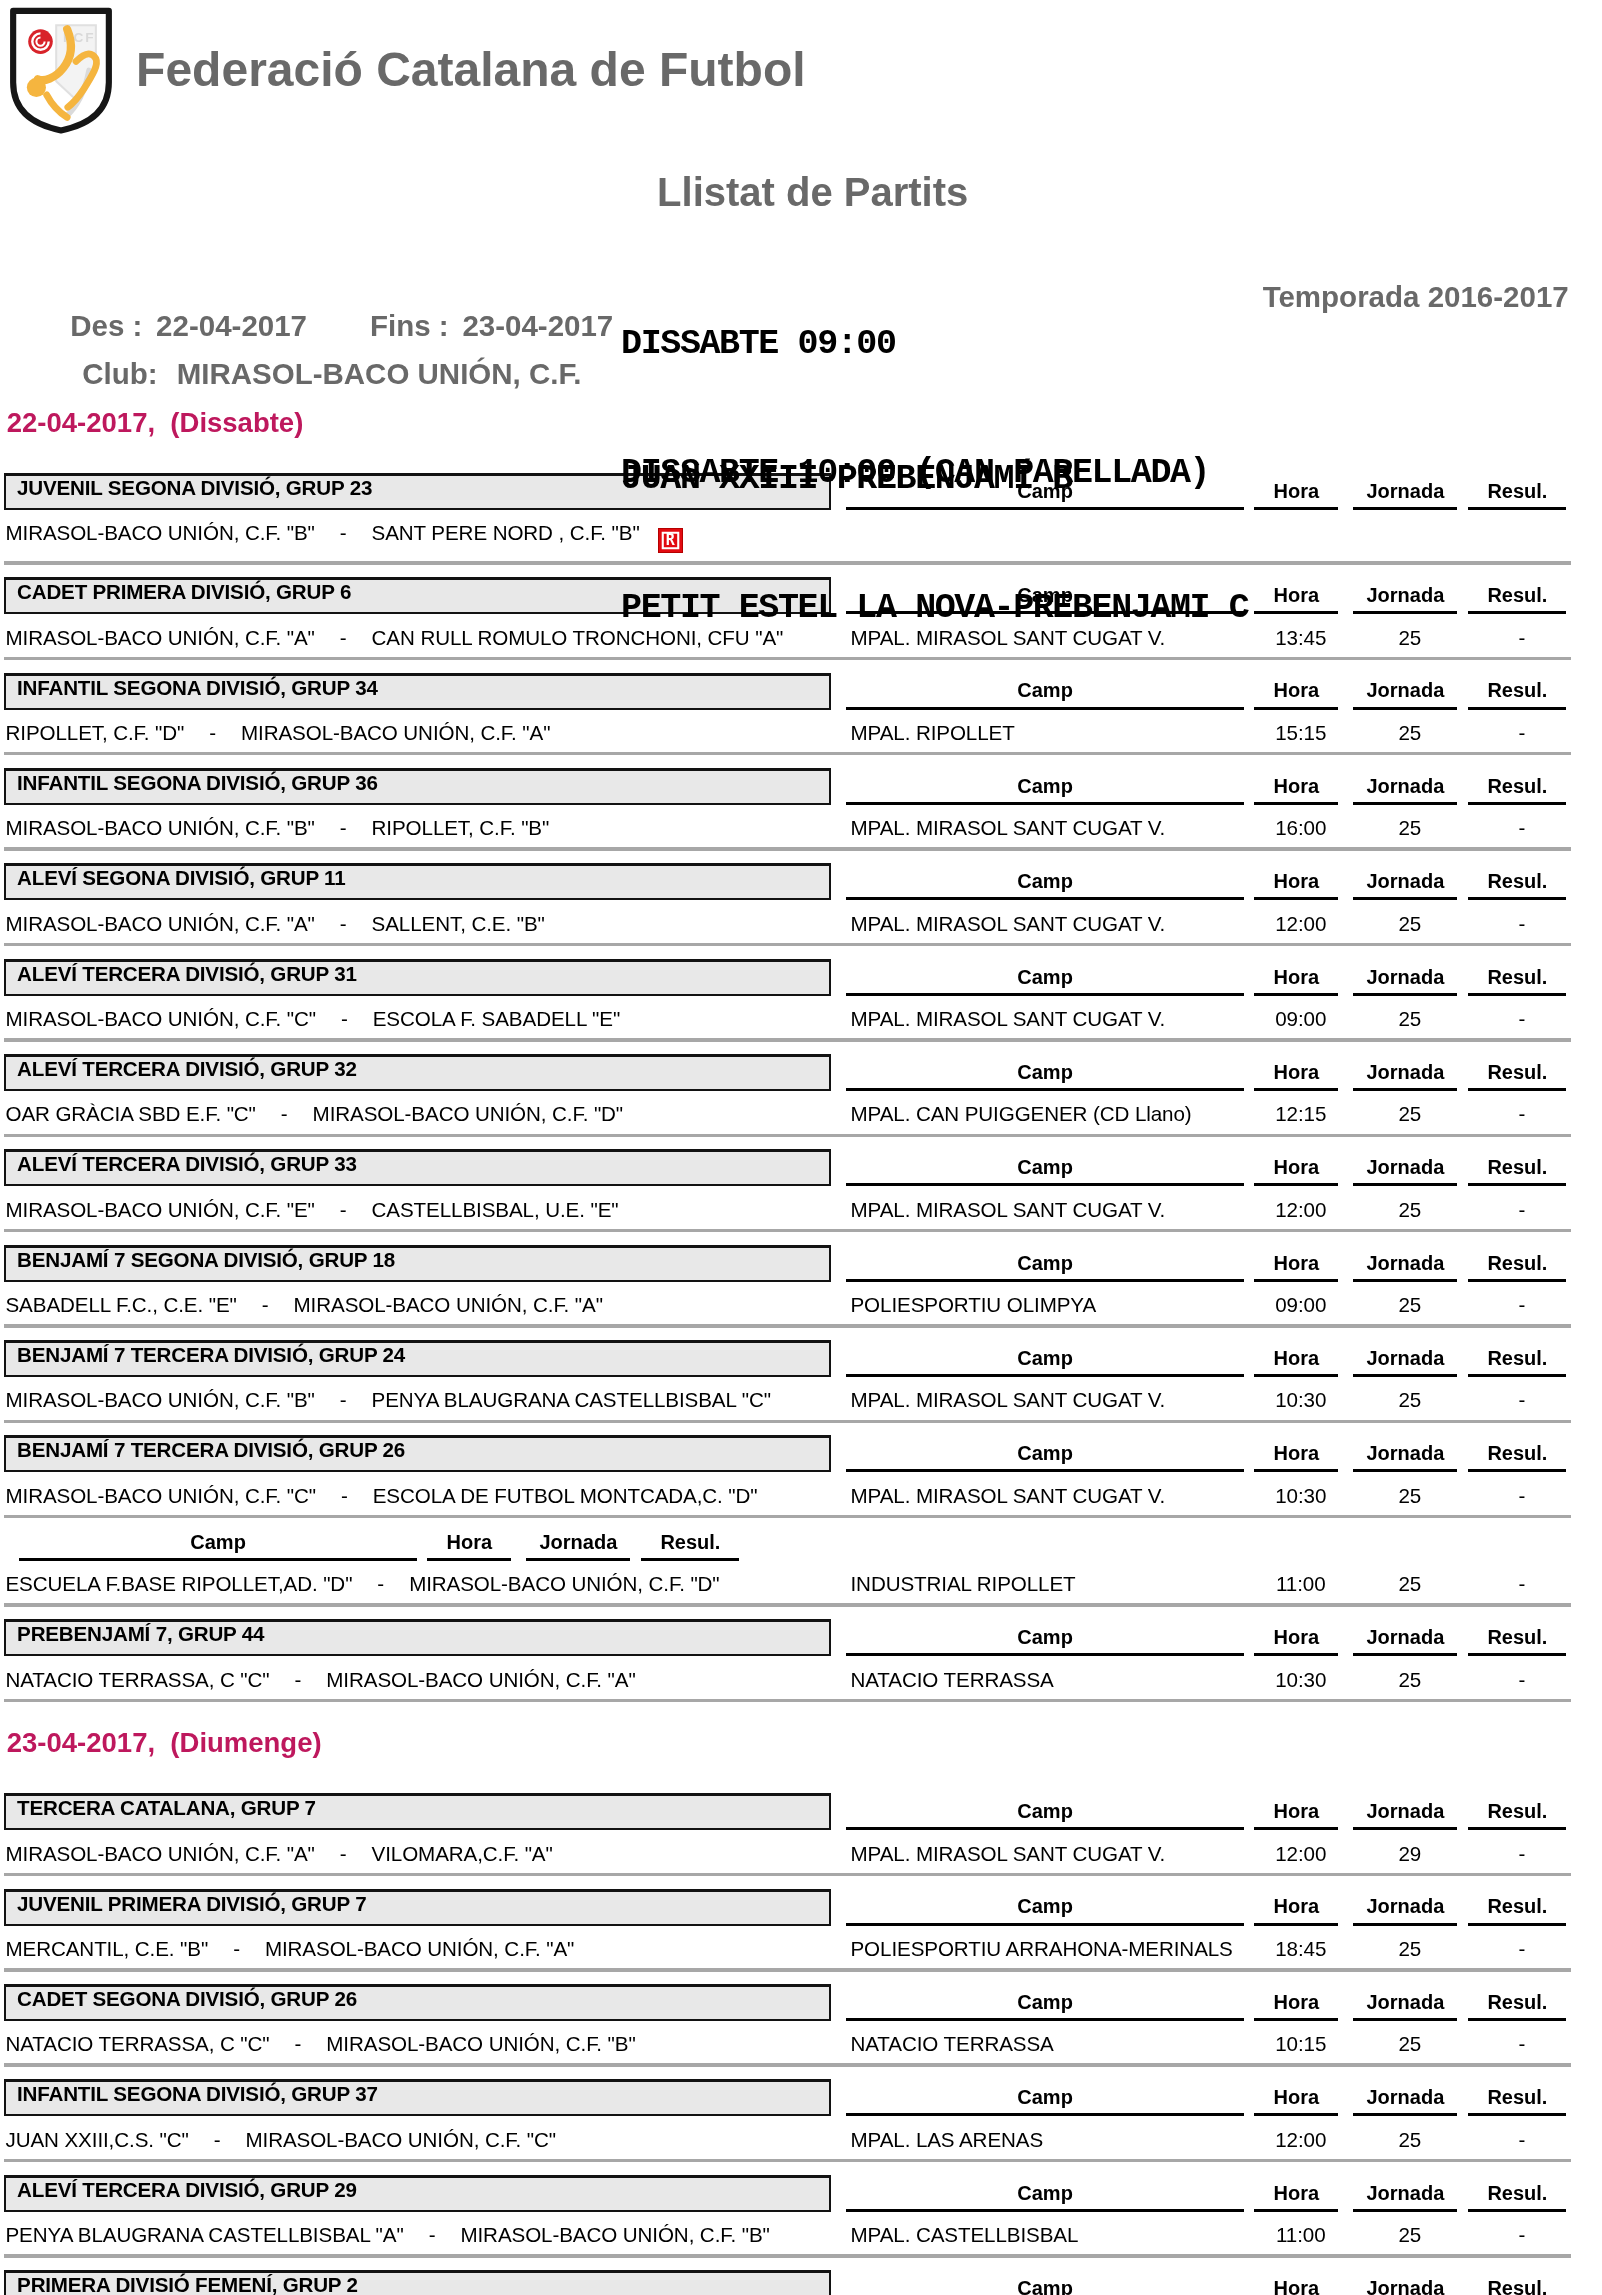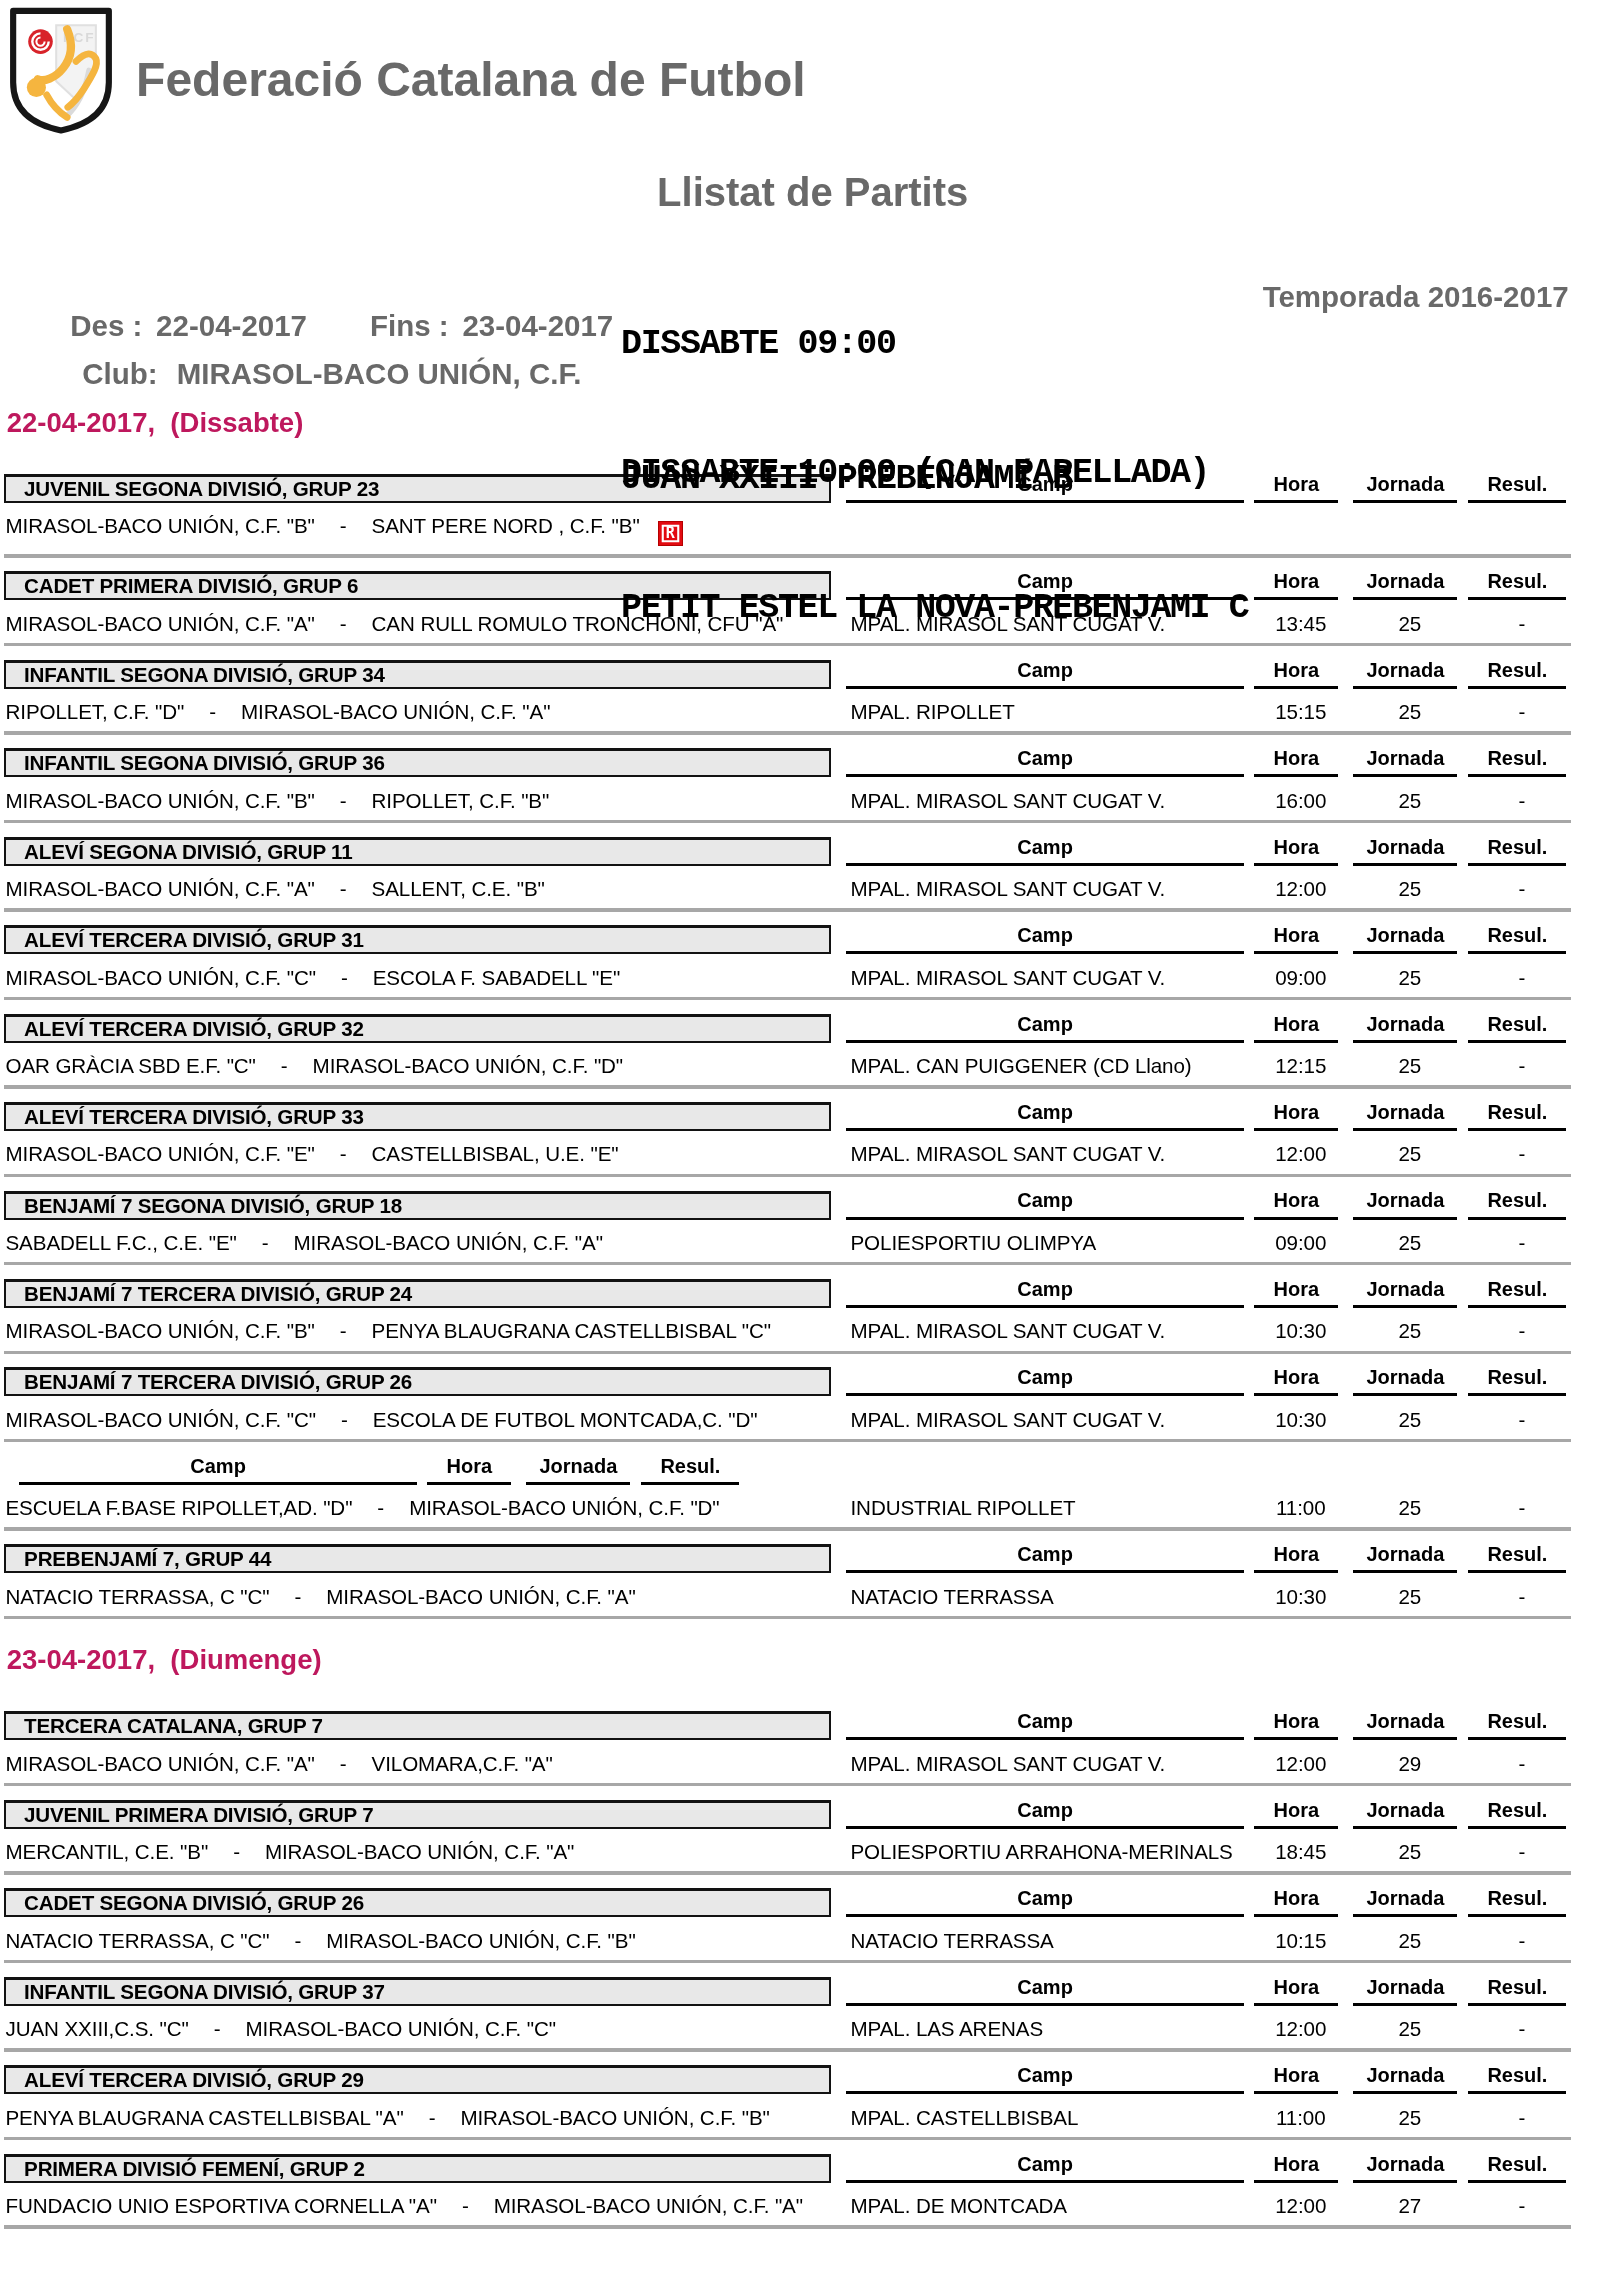--- a/index.html
+++ b/index.html
@@ -2,40 +2,40 @@
 <html style="font-size:11px"><head>
 <meta charset="utf-8">
 <style>
   html,body{margin:0;padding:0;background:#fff;}
   body{width:1603px;min-height:2295px;font-family:"Liberation Sans",sans-serif;color:#111;}
   .page{padding:0 13.7px 20.6px 4.1px;position:relative;}
 
   
   .doc-header{position:relative;height:407px;}
   .logo{position:absolute;left:2.7px;top:6.9px;width:108px;height:128px;}
-  .org-name{position:absolute;left:132px;top:52px;font-size:48px;font-weight:bold;color:#696969;letter-spacing:0px;white-space:pre;}
+  .org-name{position:absolute;left:132px;top:42px;font-size:48px;font-weight:bold;color:#696969;letter-spacing:0px;white-space:pre;}
   .page-title{position:absolute;left:16px;width:100%;top:170px;text-align:center;font-size:40px;font-weight:bold;color:#696969;}
   .notice{position:absolute;left:617px;font-family:"Liberation Mono",monospace;font-weight:bold;font-size:35px;line-height:45px;letter-spacing:-1.4px;color:#000;white-space:pre;}
   .notice-1{top:232px;}
   .notice-2{top:361px;}
   .range-line{position:absolute;left:17px;top:275px;font-size:29.5px;font-weight:bold;color:#696969;white-space:pre;text-align:right;}
   .range-line .lbl{margin-right:13.7px;}
   .range-line .val1{margin-right:63px;}
   .club-line{position:absolute;left:17px;top:323px;font-size:29.5px;font-weight:bold;color:#696969;white-space:pre;}
   .club-line .lbl{margin-right:19px;margin-left:12px;}
   .season{position:absolute;right:20.6px;top:280px;font-size:29.5px;font-weight:bold;color:#696969;}
 
   
   .day-heading{font-size:27.5px;font-weight:bold;color:#be185d;margin:0 0 34px 2.7px;white-space:pre;}
   .day-block-2 .day-heading{margin-top:25px;}
 
   
   .match-section{margin-bottom:12.4px;}
   .sec-header{display:flex;align-items:flex-end;}
-  .league-bar{width:827px;height:29px;background:#e8e8e8;border:2.1px solid #121212;border-top-width:3.4px;box-sizing:border-box;display:flex;align-items:flex-start;padding-left:18px;}
+  .league-bar{width:827px;height:37px;background:#e8e8e8;border:2.1px solid #121212;border-top-width:3.4px;box-sizing:border-box;display:flex;align-items:flex-start;padding-left:11px;}
   .league-title{font-size:20.6px;font-weight:bold;letter-spacing:-0.2px;color:#000;}
   .colh{font-weight:bold;font-size:20px;text-align:center;border-bottom:3.4px solid #000;padding-bottom:4.1px;color:#000;}
   .w-camp{width:398px;margin-left:15px;}
   .w-hora{width:84px;margin-left:10.3px;}
   .w-jornada{width:104px;margin-left:15px;}
   .w-resul{width:98px;margin-left:11px;}
 
   .match-row{display:flex;margin-top:12.4px;font-size:20.6px;line-height:22px;color:#000;}
   .teams{width:843px;box-sizing:border-box;padding-left:1.4px;letter-spacing:-0.1px;white-space:nowrap;overflow:hidden;}
   .vs{display:inline-block;margin:0 25px;}

